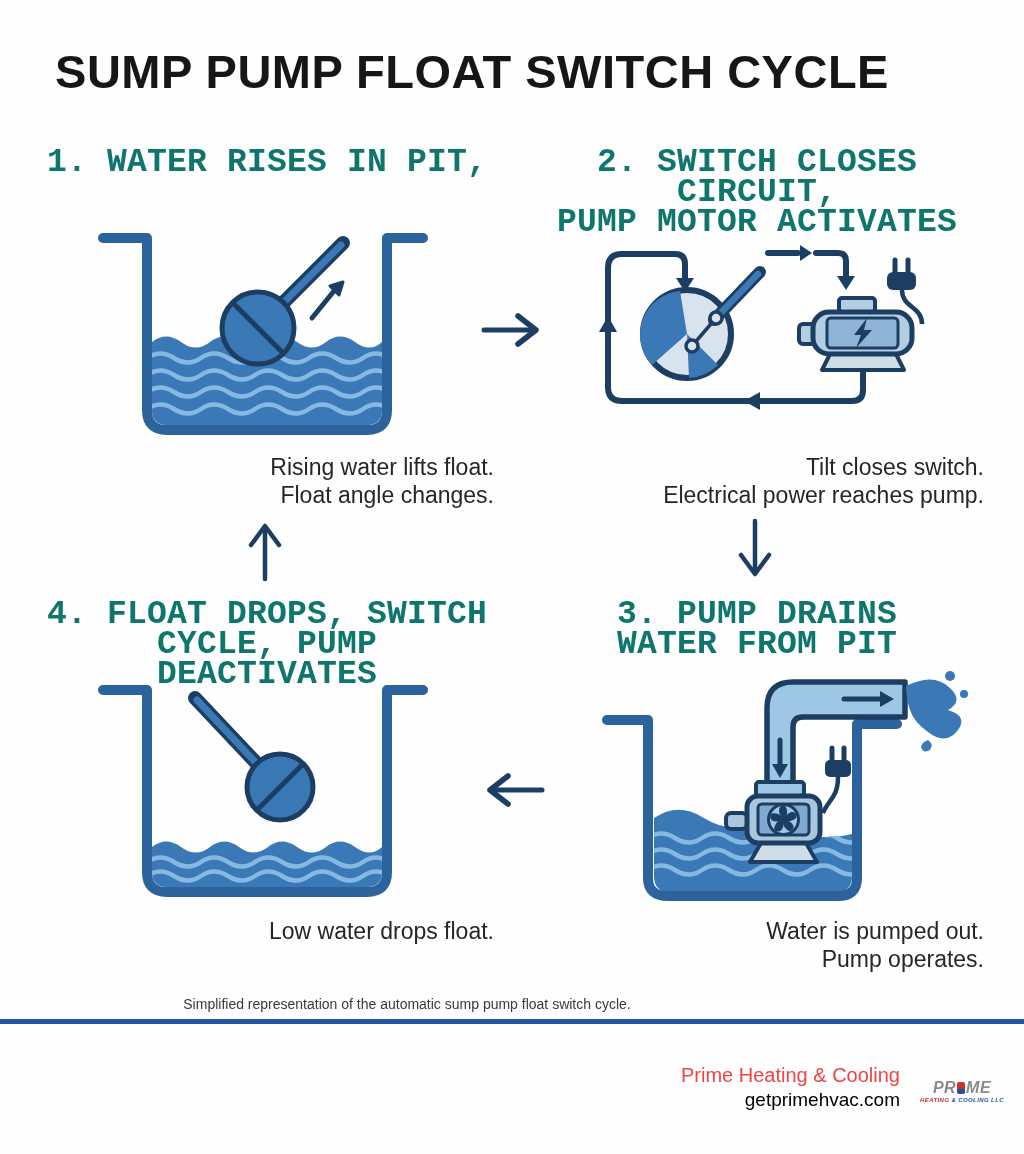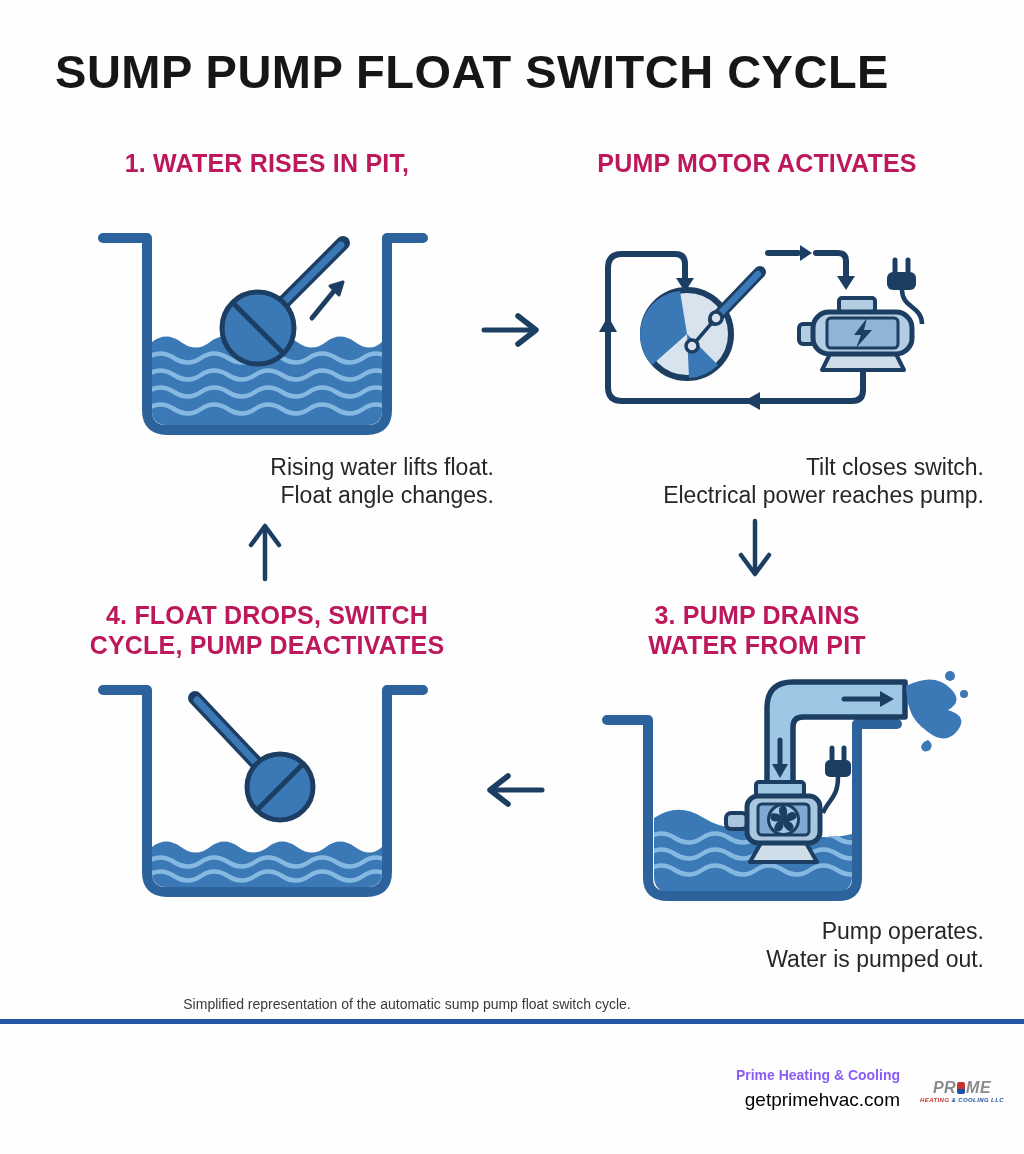--- a/index.html
+++ b/index.html
@@ -1,33 +1,33 @@
 <!DOCTYPE html>
 <html><head>
 <meta charset="utf-8">
 <style>
   html,body{margin:0;padding:0;background:#ffffff;}
   #page{position:relative;width:1024px;height:1154px;background:#fefefe;overflow:hidden;
         font-family:"Liberation Sans", sans-serif;}
   .title{position:absolute;left:0;top:44px;width:944px;text-align:center;
          font-size:47px;font-weight:800;letter-spacing:.5px;color:#161616;}
-  .heading{position:absolute;width:454px;text-align:center;font-size:25px;line-height:30px;
-           font-weight:800;color:#be185d;letter-spacing:.2px;}
+  .heading{position:absolute;width:454px;text-align:center;font-size:33px;line-height:30px;
+           font-weight:800;color:#0f766e;letter-spacing:.2px;font-family:Liberation Mono, monospace;}
   .caption{position:absolute;width:454px;text-align:right;font-size:23px;line-height:28px;
            font-weight:400;color:#262626;}
   .h-s1{left:40px;top:148px;} .h-s2{left:530px;top:148px;}
   .h-s4{left:40px;top:600px;} .h-s3{left:530px;top:600px;}
   .c-s1{left:40px;top:453px;} .c-s2{left:530px;top:453px;}
   .c-s4{left:40px;top:917px;} .c-s3{left:530px;top:917px;}
   .illus{position:absolute;}
   .footnote{position:absolute;left:0;top:996px;width:814px;text-align:center;
             font-size:14px;color:#3a3a3a;}
   .divider{position:absolute;left:0;top:1019px;width:1024px;height:5px;background:#2456a6;}
   .footer-text{position:absolute;right:124px;top:1062px;text-align:right;}
-  .company{font-size:14px;font-weight:700;color:#8b5cf6;line-height:26px;}
+  .company{font-size:20px;font-weight:400;color:#ef4444;line-height:26px;}
   .website{font-size:19px;color:#000000;line-height:24px;}
   .logo{position:absolute;right:14px;top:1080px;width:96px;text-align:center;}
   .logo-word{font-size:16px;font-weight:900;font-style:italic;color:#8b8b8b;
              letter-spacing:.5px;line-height:16px;white-space:nowrap;}
   .logo-i{display:inline-block;width:8px;height:12px;border-radius:2px;margin:0 1px;
           background:linear-gradient(#c8312e 0 55%, #1f4fa0 55% 100%);vertical-align:-1px;}
   .logo-sub{font-size:6px;font-weight:700;font-style:italic;letter-spacing:.4px;
             line-height:8px;white-space:nowrap;}
   .logo-sub .red{color:#c8312e;} .logo-sub .blu{color:#1f4fa0;}
 </style>
@@ -35,20 +35,21 @@
 <body>
 
 <div id="page">
 
   <div class="title">SUMP PUMP FLOAT SWITCH CYCLE</div>
 
   <div class="heading h-s1">
     <div>1. WATER RISES IN PIT,</div>
   </div>
   <div class="heading h-s2">
+    <div>2. SWITCH CLOSES CIRCUIT,</div>
     <div>PUMP MOTOR ACTIVATES</div>
   </div>
   <div class="heading h-s4">
     <div>4. FLOAT DROPS, SWITCH</div>
     <div>CYCLE, PUMP DEACTIVATES</div>
   </div>
   <div class="heading h-s3">
     <div>3. PUMP DRAINS</div>
     <div>WATER FROM PIT</div>
   </div>
@@ -218,24 +219,25 @@
     </g>
     <g>
       <line x1="234" y1="82" x2="234" y2="96" stroke="#1d3e63" stroke-width="5" stroke-linecap="round"></line>
       <line x1="246" y1="82" x2="246" y2="96" stroke="#1d3e63" stroke-width="5" stroke-linecap="round"></line>
       <rect x="227" y="94" width="26" height="17" rx="5" fill="#1d3e63"></rect>
       <path d="M 240 111 C 240 132 230 134 225 147" fill="none" stroke="#1d3e63" stroke-width="4.5"></path>
     </g>
   </svg>
 
   <div class="caption c-s4">
+    <div>Low water drops float.</div>
   </div>
   <div class="caption c-s3">
+    <div>Water is pumped out.</div>
     <div>Pump operates.</div>
-    <div>Water is pumped out.</div>
   </div>
 
   <div class="footnote">Simplified representation of the automatic sump pump float switch cycle.</div>
   <div class="divider"></div>
 
   <div class="footer-text">
     <div class="company">Prime Heating &amp; Cooling</div>
     <div class="website">getprimehvac.com</div>
   </div>
 

